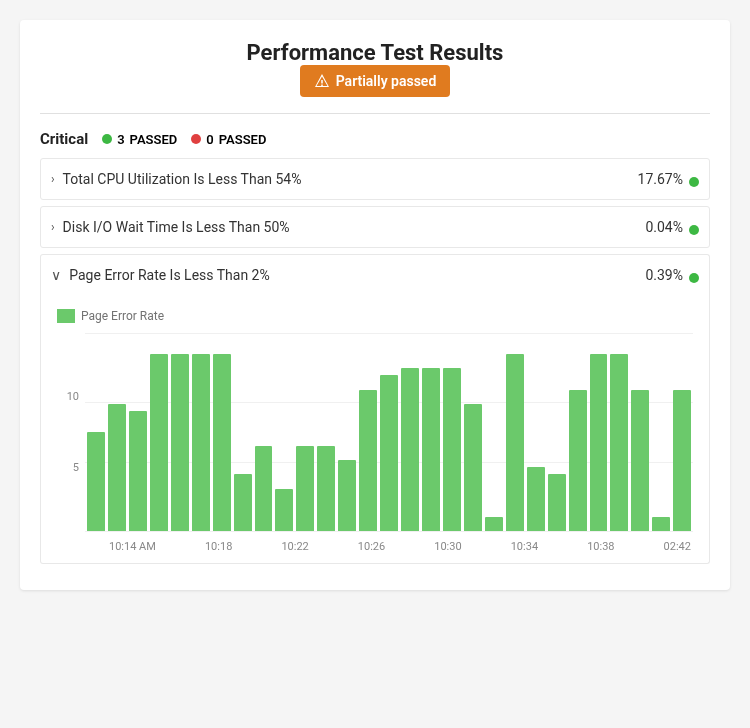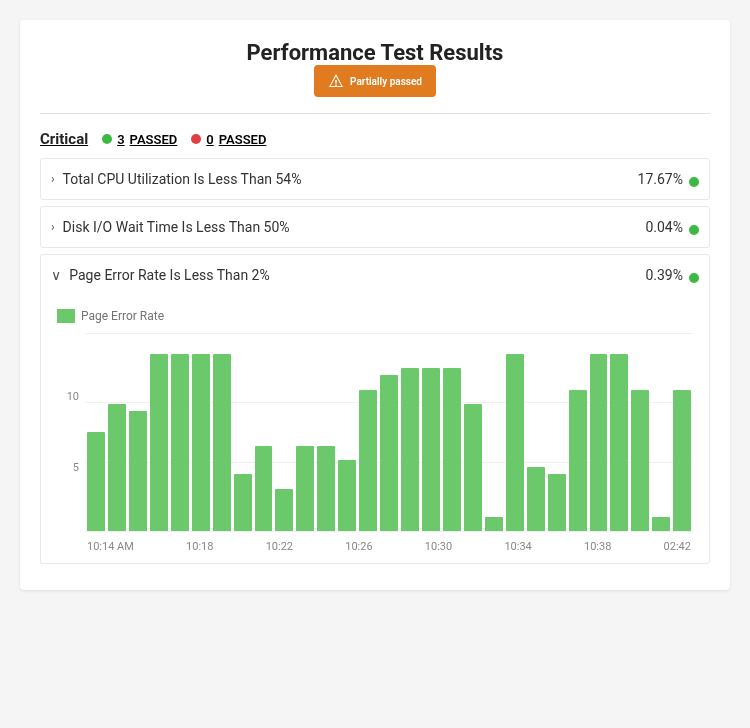--- a/index.html
+++ b/index.html
@@ -26,41 +26,40 @@
     .page-title {
       font-size: 22px;
       font-weight: 700;
       color: #222;
     }
     .status-badge {
       background: #e07b1f;
       color: #fff;
       padding: 8px 14px;
       border-radius: 4px;
-      font-size: 10px;
+      font-size: 14px;
       font-weight: 600;
       display: flex;
       align-items: center;
       gap: 6px;
     }
     .warning-icon {
       width: 16px;
       height: 16px;
     }
     .divider {
       border: none;
       border-top: 1px solid #e0e0e0;
       margin-bottom: 16px;
     }
     .section-header {
       display: flex;
       align-items: center;
       gap: 14px;
       margin-bottom: 10px;
-      text-decoration: underline;
     }
     .section-title {
       font-size: 15px;
       font-weight: 700;
       color: #222;
     }
     .badge-group {
       display: flex;
       align-items: center;
       gap: 14px;
@@ -195,20 +194,21 @@
       left: 0; right: 0;
       height: 22px;
       display: flex;
       justify-content: space-between;
       align-items: flex-end;
       padding: 0 2px;
     }
     .x-label {
       font-size: 11px;
       color: #888;
+      margin-left: 22px;
     }
     .download-btn {
       display: flex;
       align-items: center;
       gap: 8px;
       border: 2px solid #bbb;
       border-radius: 20px;
       padding: 10px 22px;
       background: #fff;
       cursor: pointer;

